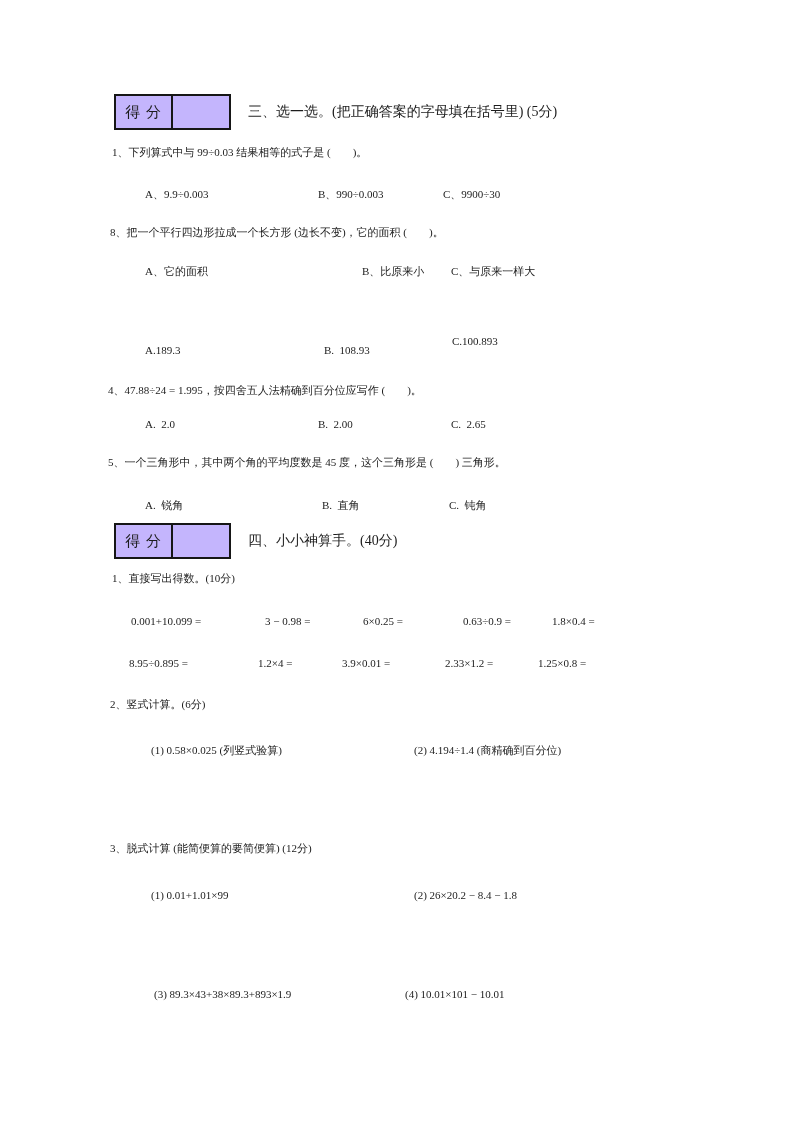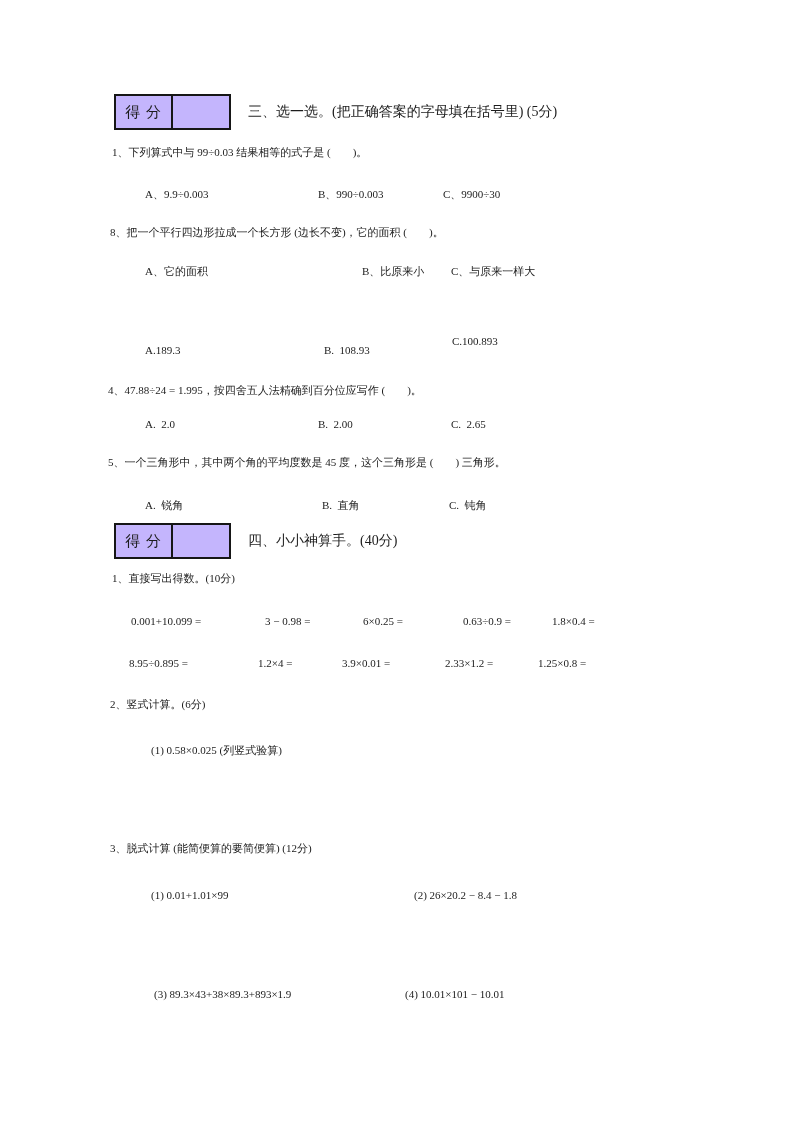--- a/index.html
+++ b/index.html
@@ -87,20 +87,21 @@
   <div class="line" style="left:552px; top:612px;">1.8×0.4 =</div>
 
   <div class="line" style="left:129px; top:654px;">8.95÷0.895 =</div>
   <div class="line" style="left:258px; top:654px;">1.2×4 =</div>
   <div class="line" style="left:342px; top:654px;">3.9×0.01 =</div>
   <div class="line" style="left:445px; top:654px;">2.33×1.2 =</div>
   <div class="line" style="left:538px; top:654px;">1.25×0.8 =</div>
 
   <div class="line" style="left:110px; top:695px;">2、竖式计算。(6分)</div>
   <div class="line" style="left:151px; top:741px;">(1) 0.58×0.025 (列竖式验算)</div>
+  <div class="line" style="left:414px; top:741px;">(2) 4.194÷1.4 (商精确到百分位)</div>
 
   <div class="line" style="left:110px; top:839px;">3、脱式计算 (能简便算的要简便算) (12分)</div>
   <div class="line" style="left:151px; top:886px;">(1) 0.01+1.01×99</div>
   <div class="line" style="left:414px; top:886px;">(2) 26×20.2 − 8.4 − 1.8</div>
   <div class="line" style="left:154px; top:985px;">(3) 89.3×43+38×89.3+893×1.9</div>
   <div class="line" style="left:405px; top:985px;">(4) 10.01×101 − 10.01</div>
 
 </div>
 
 </body></html>

